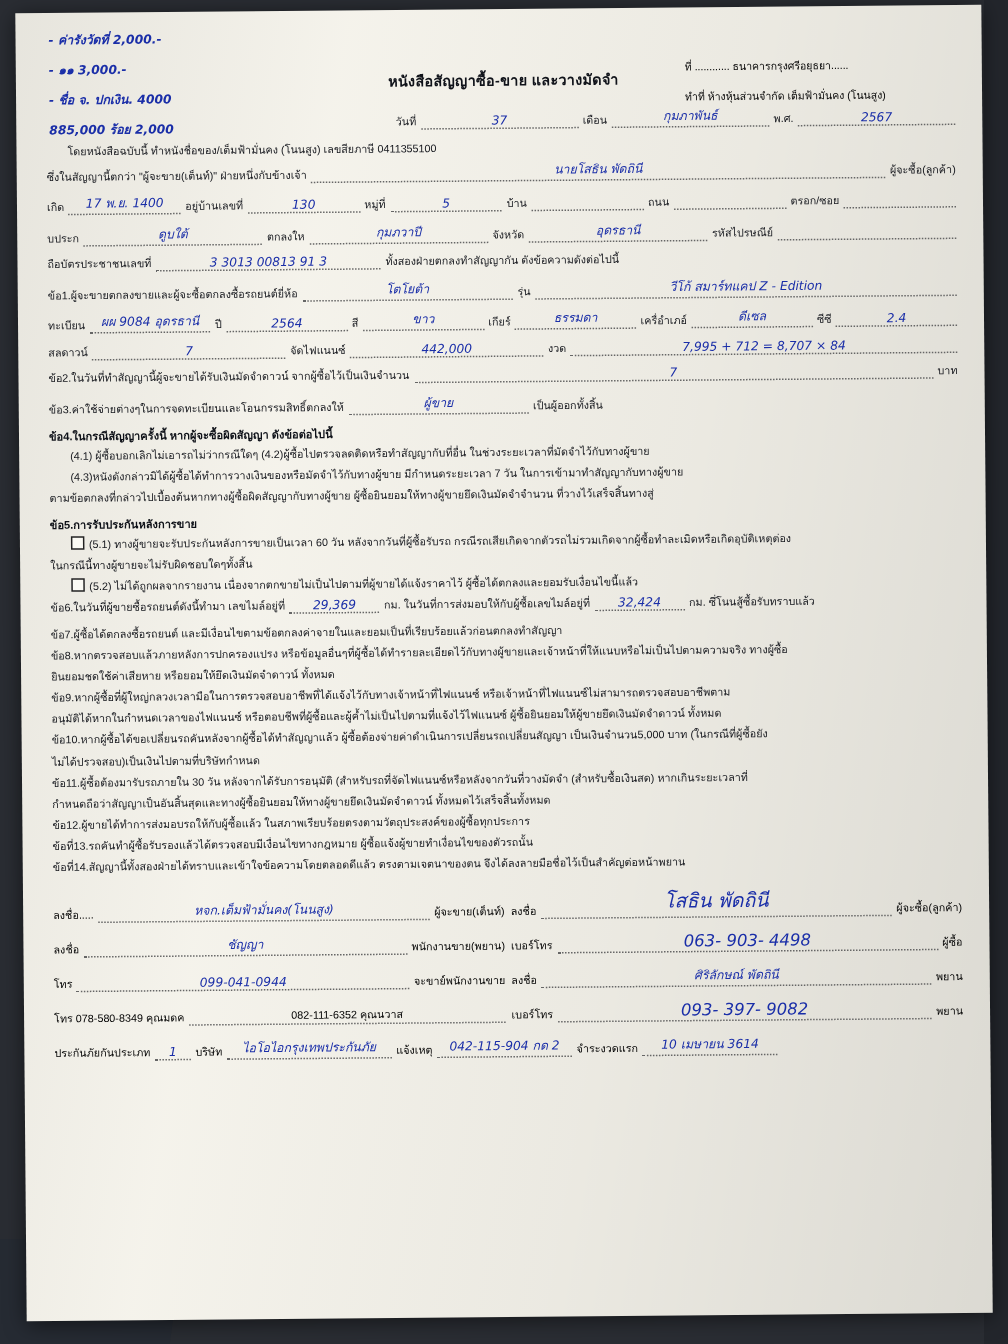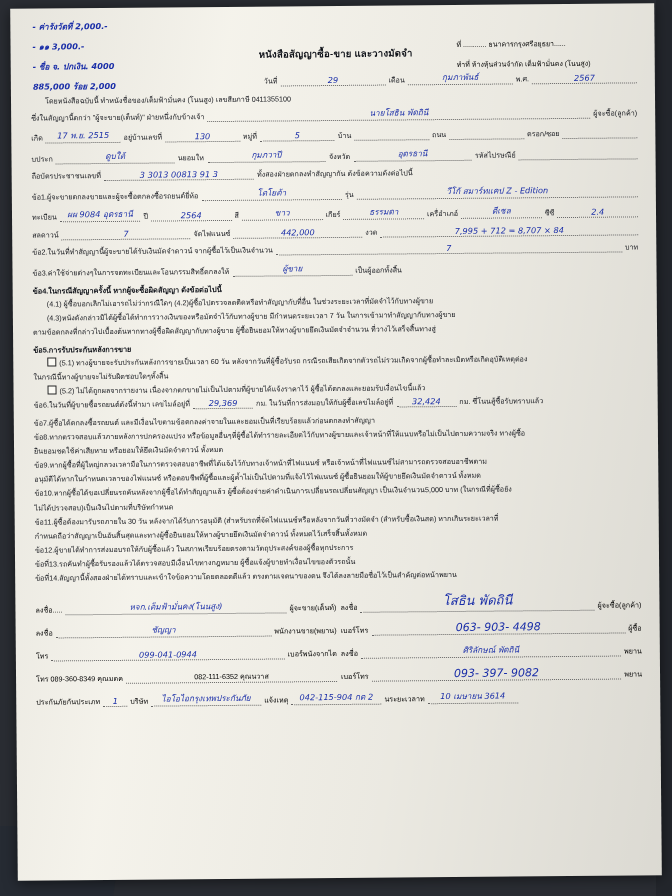--- a/index.html
+++ b/index.html
@@ -101,54 +101,54 @@
       <div class="rightblock">
         <div>ที่  ............ ธนาคารกรุงศรีอยุธยา......</div>
         <div>ทำที่  ห้างหุ้นส่วนจำกัด เต็มฟ้ามั่นคง (โนนสูง)</div>
       </div>
 
       <div class="body">
 
         <div class="row">
           <span style="width:230px"></span>
           <span class="lbl">วันที่</span>
-          <span class="fill hand">29</span>
+          <span class="fill hand">37</span>
           <span class="lbl">เดือน</span>
           <span class="fill hand">กุมภาพันธ์</span>
           <span class="lbl">พ.ศ.</span>
           <span class="fill hand">2567</span>
         </div>
 
         <div class="p ind">โดยหนังสือฉบับนี้ ทำหนังชื่อของ/เต็มฟ้ามั่นคง (โนนสูง) เลขสียภาษี 0411355100</div>
 
         <div class="row">
           <span class="lbl">ซึ่งในสัญญานี้ตกว่า "ผู้จะขาย(เต็นท์)"  ฝ่ายหนึ่งกับข้างเจ้า</span>
           <span class="fill hand">นายโสธิน  พัดถินี</span>
           <span class="lbl">ผู้จะซื้อ(ลูกค้า)</span>
         </div>
 
         <div class="row">
           <span class="lbl">เกิด</span>
-          <span class="fill hand">17 พ.ย. 2515</span>
+          <span class="fill hand">17 พ.ย. 1400</span>
           <span class="lbl">อยู่บ้านเลขที่</span>
           <span class="fill hand">130</span>
           <span class="lbl">หมู่ที่</span>
           <span class="fill hand">5</span>
           <span class="lbl">บ้าน</span>
           <span class="fill hand"></span>
           <span class="lbl">ถนน</span>
           <span class="fill hand"></span>
           <span class="lbl">ตรอก/ซอย</span>
           <span class="fill hand"></span>
         </div>
 
         <div class="row">
           <span class="lbl">บประก</span>
           <span class="fill hand">ดูบใต้</span>
-          <span class="lbl">นยอมให</span>
+          <span class="lbl">ตกลงให</span>
           <span class="fill hand">กุมภวาปี</span>
           <span class="lbl">จังหวัด</span>
           <span class="fill hand">อุดรธานี</span>
           <span class="lbl">รหัสไปรษณีย์</span>
           <span class="fill hand"></span>
         </div>
 
         <div class="row">
           <span class="lbl">ถือบัตรประชาชนเลขที่</span>
           <span class="fill hand" style="max-width:150px">3 3013 00813 91 3</span>
@@ -258,50 +258,50 @@
               <span>เบอร์โทร</span>
               <span class="sigline hand midsig">063- 903- 4498</span>
               <span>ผู้ซื้อ</span>
             </div>
           </div>
 
           <div class="sigrow">
             <div class="c">
               <span>โทร</span>
               <span class="sigline hand">099-041-0944</span>
-              <span>เบอร์พนังจากได</span>
+              <span>จะขาย์พนักงานขาย</span>
             </div>
             <div class="c">
               <span>ลงชื่อ</span>
               <span class="sigline hand">ศิริลักษณ์  พัดถินี</span>
               <span>พยาน</span>
             </div>
           </div>
 
           <div class="sigrow">
             <div class="c">
-              <span>โทร 089-360-8349 คุณมดค</span>
+              <span>โทร 078-580-8349 คุณมดค</span>
               <span class="sigline">082-111-6352 คุณนวาส</span>
             </div>
             <div class="c">
               <span>เบอร์โทร</span>
               <span class="sigline hand midsig">093- 397- 9082</span>
               <span>พยาน</span>
             </div>
           </div>
 
         </div>
 
         <div class="lastline">
           <span>ประกันภัยกันประเภท</span>
           <span class="ln hand" style="min-width:24px">1</span>
           <span>บริษัท</span>
           <span class="ln hand" style="min-width:110px">ไอโอไอกรุงเทพประกันภัย</span>
           <span>แจ้งเหตุ</span>
           <span class="ln hand" style="min-width:90px">042-115-904 กด 2</span>
-          <span>นระยะเวลาท</span>
+          <span>จำระงวดแรก</span>
           <span class="ln hand" style="min-width:90px">10 เมษายน 3614</span>
         </div>
 
       </div>
     </div>
   </div>
 </div>
 
 </body></html>

